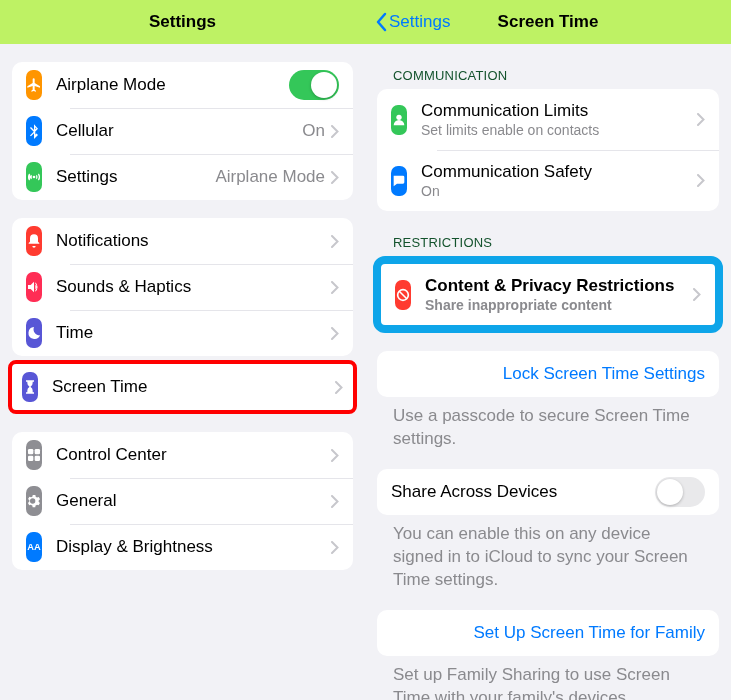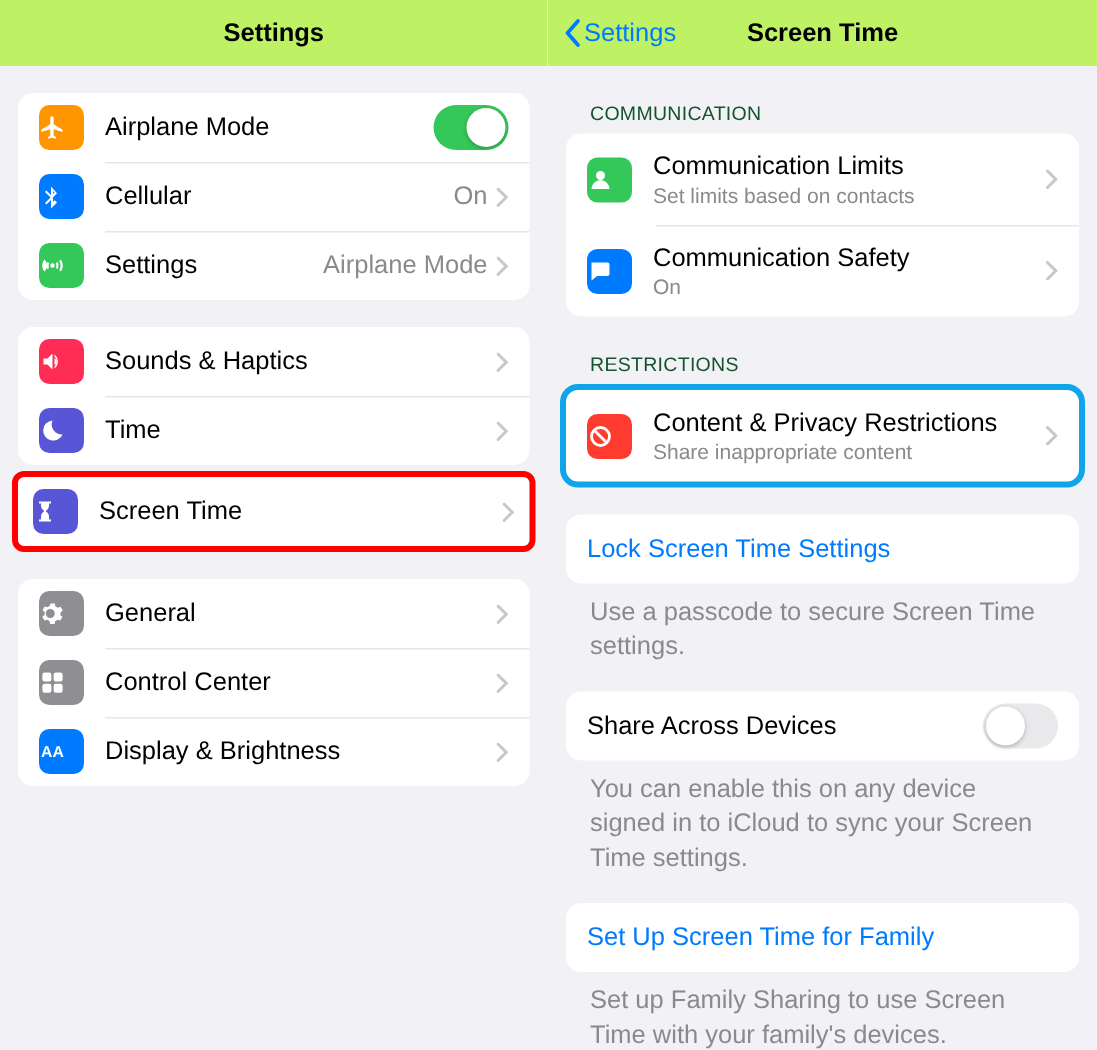--- a/index.html
+++ b/index.html
@@ -40,24 +40,25 @@
       font-size: 17px;
     }
     .navbar-back svg { margin-right: 2px; }
     .section {
       margin: 18px 12px 0 12px;
       background: #fff;
       border-radius: 10px;
       overflow: hidden;
     }
     .section.highlighted {
-      border: 4px solid #0ea5e9;
+      border: 8px solid #0ea5e9;
       border-radius: 12px;
       margin-left: 8px;
       margin-right: 8px;
+      font-weight: bold;
     }
     .section-header {
       font-size: 13px;
       color: #14532d;
       text-transform: uppercase;
       margin: 24px 28px 6px 28px;
       letter-spacing: 0.2px;
     }
     .section-footer {
       font-size: 17px;
@@ -78,26 +79,26 @@
       top: 0;
       left: 58px;
       right: 0;
       height: 1px;
       background: #e5e5ea;
     }
     .row.pad-large + .row::before { left: 60px; }
     .row.no-indent + .row::before,
     .row:first-child::before { display: none; }
     .icon-wrap {
-      width: 30px;
+      width: 16px;
       height: 30px;
       border-radius: 7px;
       display: flex;
       align-items: center;
-      justify-content: flex-start;
+      justify-content: flex-end;
       margin-right: 14px;
       flex-shrink: 0;
     }
     .row-body {
       flex: 1;
       display: flex;
       flex-direction: column;
       justify-content: center;
       min-width: 0;
     }
@@ -146,20 +147,21 @@
     .wifi-value-blur {
       width: 120px;
       height: 26px;
       background: #d9d9db;
       border-radius: 4px;
       margin-right: 6px;
     }
     .link-row {
       color: #007aff;
       font-size: 17px;
+      text-align: right;
     }
     .row.pad-large { padding: 12px 14px; }
   </style>
 </head>
 <body>
 
 <div class="pane pane-left">
   <div class="navbar">
     <div class="navbar-title">Settings</div>
   </div>
@@ -204,20 +206,35 @@
       <div class="row-value">Airplane Mode</div>
       <div class="chevron">
           <svg width="8" height="13" viewBox="0 0 8 13">
             <path d="M1 1l5.5 5.5L1 12" stroke="#c7c7cc" stroke-width="2" fill="none" stroke-linecap="round"></path>
           </svg>
         </div>
     </div>
   </div>
 
   <div class="section" style="margin-bottom:0">
+    <div class="row">
+      <div class="icon-wrap" style="background:#ff3b30">
+        <svg width="16" height="16" viewBox="0 0 24 24" fill="#fff">
+            <path d="M12 2a6 6 0 0 0-6 6v5l-2 2v1h16v-1l-2-2V8a6 6 0 0 0-6-6zm0 20a2.5 2.5 0 0 0 2.5-2.5h-5A2.5 2.5 0 0 0 12 22z"></path>
+          </svg>
+      </div>
+      <div class="row-body">
+          <div class="row-label">Notifications</div>
+        </div>
+      <div class="chevron">
+          <svg width="8" height="13" viewBox="0 0 8 13">
+            <path d="M1 1l5.5 5.5L1 12" stroke="#c7c7cc" stroke-width="2" fill="none" stroke-linecap="round"></path>
+          </svg>
+        </div>
+    </div>
     <div class="row">
       <div class="icon-wrap" style="background:#ff2d55">
         <svg width="18" height="16" viewBox="0 0 24 24" fill="#fff">
             <path d="M3 9v6h4l5 5V4L7 9zm13 3a4 4 0 0 0-2-3.5v7a4 4 0 0 0 2-3.5zm-2-7v2a7 7 0 0 1 0 10v2a9 9 0 0 0 0-14z"></path>
           </svg>
       </div>
       <div class="row-body">
           <div class="row-label">Sounds &amp; Haptics</div>
         </div>
       <div class="chevron">
@@ -257,43 +274,43 @@
             <path d="M1 1l5.5 5.5L1 12" stroke="#c7c7cc" stroke-width="2" fill="none" stroke-linecap="round"></path>
           </svg>
         </div>
     </div>
   </div>
 
   <div class="section">
     <div class="row">
       <div class="icon-wrap" style="background:#8e8e93">
         <svg width="18" height="18" viewBox="0 0 24 24" fill="#fff">
-            <path d="M12 8a4 4 0 1 0 0 8 4 4 0 0 0 0-8zm9 4a9 9 0 0 1-.1 1.3l2 1.6-2 3.4-2.4-.8a9 9 0 0 1-2.2 1.3l-.4 2.5h-4l-.4-2.5a9 9 0 0 1-2.2-1.3l-2.4.8-2-3.4 2-1.6A9 9 0 0 1 7 12a9 9 0 0 1 .1-1.3l-2-1.6 2-3.4 2.4.8a9 9 0 0 1 2.2-1.3L12.1 3h4l.4 2.5a9 9 0 0 1 2.2 1.3l2.4-.8 2 3.4-2 1.6c0 .4.1.9.1 1.3z" transform="translate(-2 0)"></path>
-          </svg>
-      </div>
-      <div class="row-body">
-          <div class="row-label">General</div>
-        </div>
-      <div class="chevron">
-          <svg width="8" height="13" viewBox="0 0 8 13">
-            <path d="M1 1l5.5 5.5L1 12" stroke="#c7c7cc" stroke-width="2" fill="none" stroke-linecap="round"></path>
-          </svg>
-        </div>
-    </div>
-    <div class="row">
-      <div class="icon-wrap" style="background:#8e8e93">
-        <svg width="18" height="18" viewBox="0 0 24 24" fill="#fff">
             <rect x="3" y="3" width="8" height="8" rx="2"></rect>
             <rect x="13" y="3" width="8" height="8" rx="2"></rect>
             <rect x="3" y="13" width="8" height="8" rx="2"></rect>
             <rect x="13" y="13" width="8" height="8" rx="2"></rect>
           </svg>
       </div>
       <div class="row-body">
           <div class="row-label">Control Center</div>
+        </div>
+      <div class="chevron">
+          <svg width="8" height="13" viewBox="0 0 8 13">
+            <path d="M1 1l5.5 5.5L1 12" stroke="#c7c7cc" stroke-width="2" fill="none" stroke-linecap="round"></path>
+          </svg>
+        </div>
+    </div>
+    <div class="row">
+      <div class="icon-wrap" style="background:#8e8e93">
+        <svg width="18" height="18" viewBox="0 0 24 24" fill="#fff">
+            <path d="M12 8a4 4 0 1 0 0 8 4 4 0 0 0 0-8zm9 4a9 9 0 0 1-.1 1.3l2 1.6-2 3.4-2.4-.8a9 9 0 0 1-2.2 1.3l-.4 2.5h-4l-.4-2.5a9 9 0 0 1-2.2-1.3l-2.4.8-2-3.4 2-1.6A9 9 0 0 1 7 12a9 9 0 0 1 .1-1.3l-2-1.6 2-3.4 2.4.8a9 9 0 0 1 2.2-1.3L12.1 3h4l.4 2.5a9 9 0 0 1 2.2 1.3l2.4-.8 2 3.4-2 1.6c0 .4.1.9.1 1.3z" transform="translate(-2 0)"></path>
+          </svg>
+      </div>
+      <div class="row-body">
+          <div class="row-label">General</div>
         </div>
       <div class="chevron">
           <svg width="8" height="13" viewBox="0 0 8 13">
             <path d="M1 1l5.5 5.5L1 12" stroke="#c7c7cc" stroke-width="2" fill="none" stroke-linecap="round"></path>
           </svg>
         </div>
     </div>
     <div class="row">
       <div class="icon-wrap" style="background:#007aff">
         <svg width="18" height="18" viewBox="0 0 24 24" fill="#fff">
@@ -327,21 +344,21 @@
   <div class="section" style="margin-top:0">
     <div class="row pad-large">
       <div class="icon-wrap" style="background:#34c759">
         <svg width="18" height="18" viewBox="0 0 24 24" fill="#fff">
             <circle cx="12" cy="8" r="4"></circle>
             <path d="M4 20a8 8 0 0 1 16 0z"></path>
           </svg>
       </div>
       <div class="row-body">
         <div class="row-label">Communication Limits</div>
-        <div class="row-sub">Set limits based on contacts</div>
+        <div class="row-sub">Set limits enable on contacts</div>
       </div>
       <div class="chevron">
           <svg width="8" height="13" viewBox="0 0 8 13">
             <path d="M1 1l5.5 5.5L1 12" stroke="#c7c7cc" stroke-width="2" fill="none" stroke-linecap="round"></path>
           </svg>
         </div>
     </div>
     <div class="row pad-large">
       <div class="icon-wrap" style="background:#007aff">
         <svg width="18" height="18" viewBox="0 0 24 24" fill="#fff">

